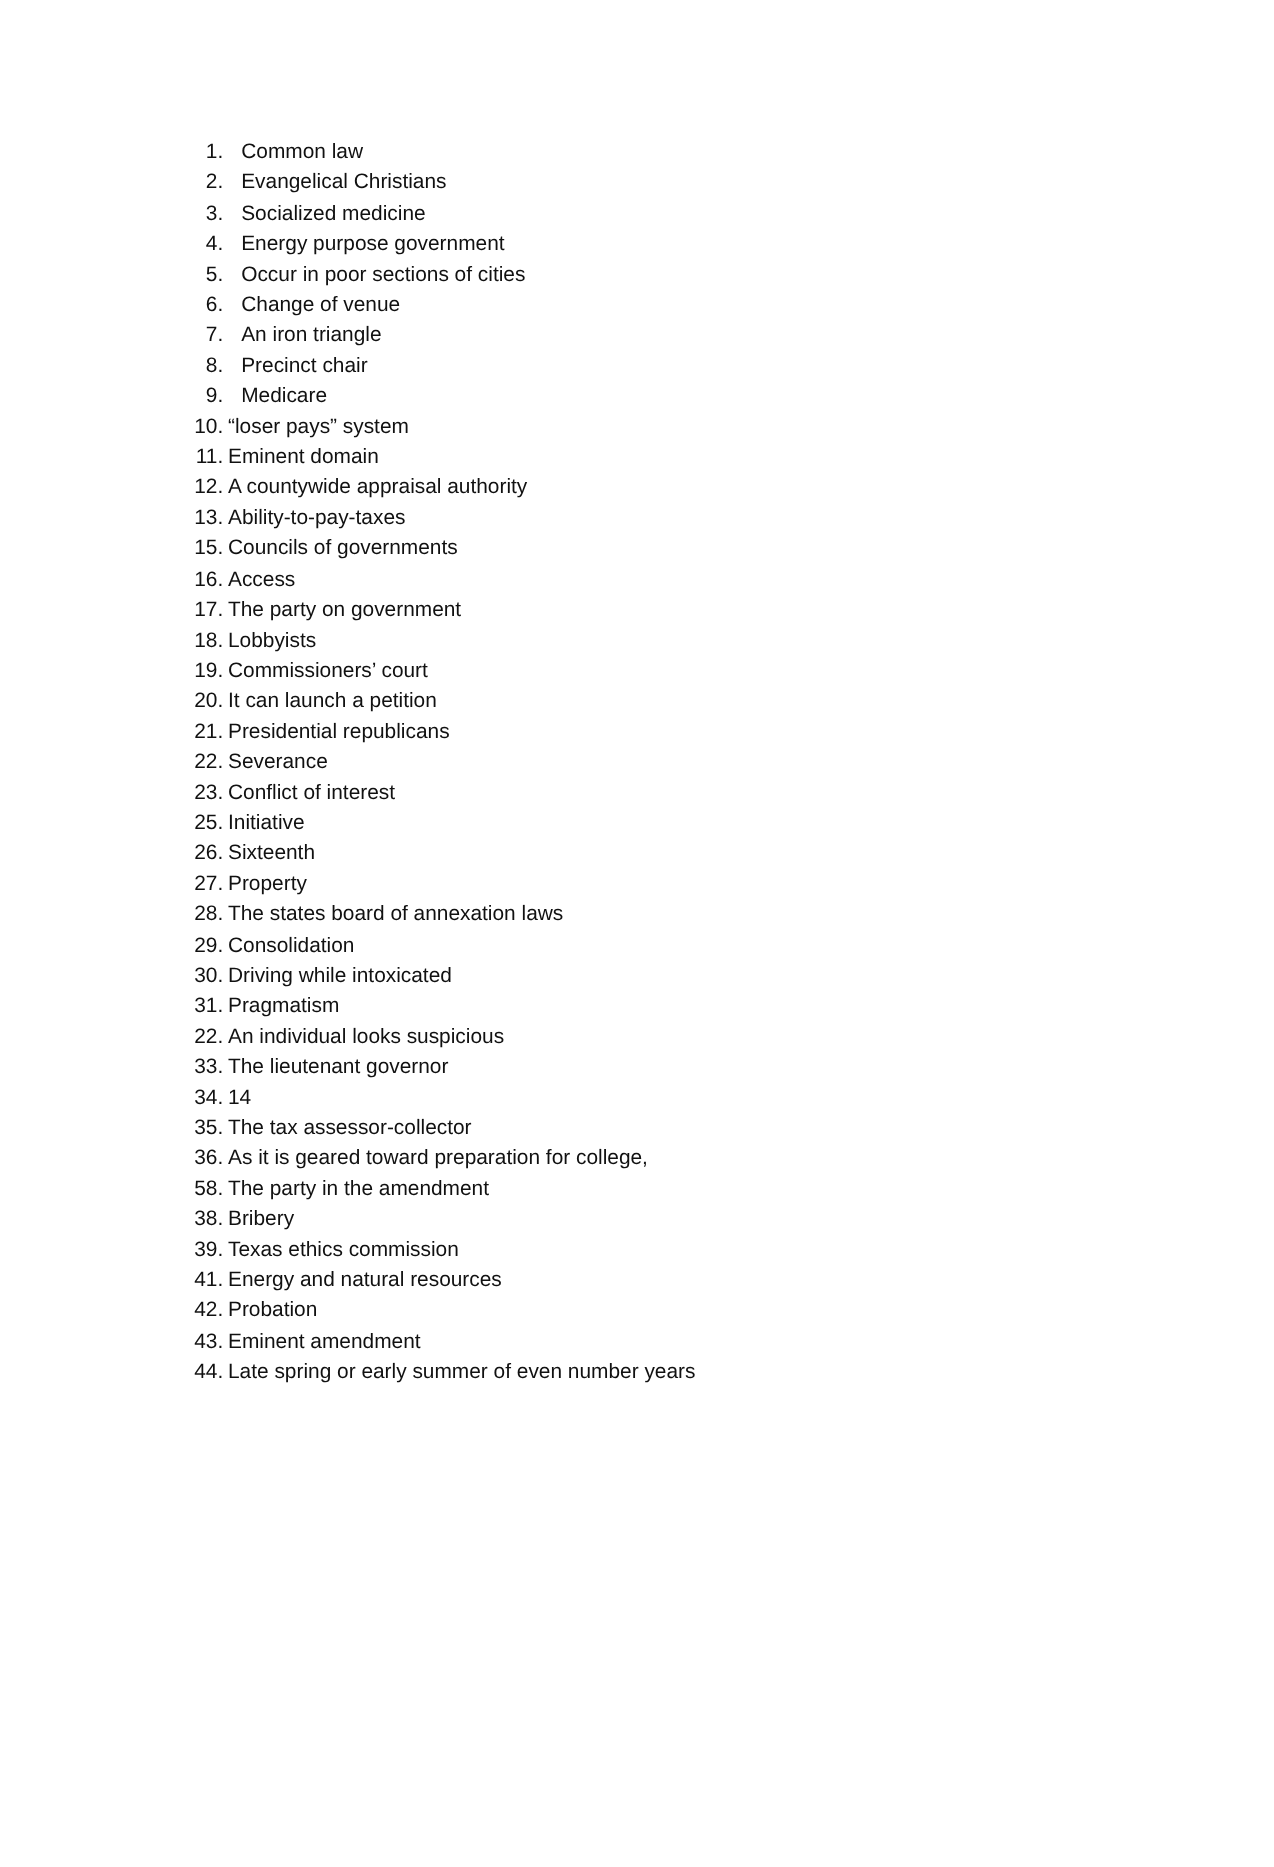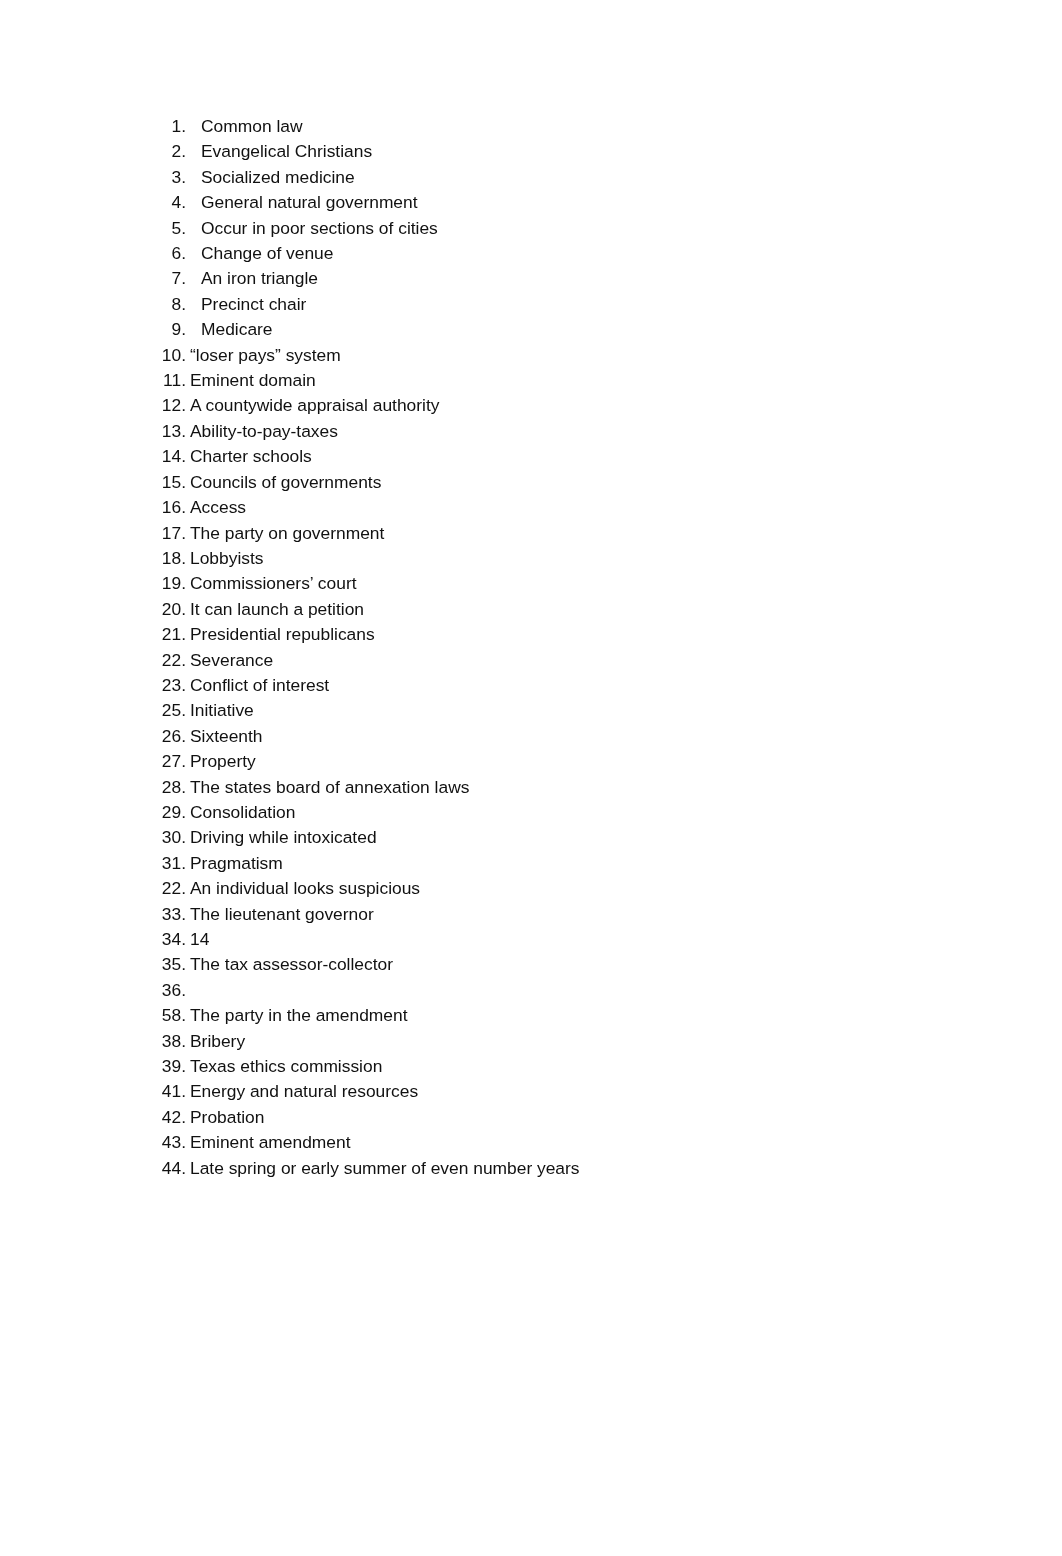--- a/index.html
+++ b/index.html
@@ -73,21 +73,21 @@
         <li class="answer-item single">
           <span class="item-number">2.</span>
           <span class="item-text">Evangelical Christians</span>
         </li>
         <li class="answer-item single">
           <span class="item-number">3.</span>
           <span class="item-text">Socialized medicine</span>
         </li>
         <li class="answer-item single">
           <span class="item-number">4.</span>
-          <span class="item-text">General natural government</span>
+          <span class="item-text">Energy purpose government</span>
         </li>
         <li class="answer-item single">
           <span class="item-number">5.</span>
           <span class="item-text">Occur in poor sections of cities</span>
         </li>
         <li class="answer-item single">
           <span class="item-number">6.</span>
           <span class="item-text">Change of venue</span>
         </li>
         <li class="answer-item single">
@@ -112,24 +112,20 @@
         </li>
         <li class="answer-item double">
           <span class="item-number">12.</span>
           <span class="item-text">A countywide appraisal authority</span>
         </li>
         <li class="answer-item double">
           <span class="item-number">13.</span>
           <span class="item-text">Ability-to-pay-taxes</span>
         </li>
         <li class="answer-item double">
-          <span class="item-number">14.</span>
-          <span class="item-text">Charter schools</span>
-        </li>
-        <li class="answer-item double">
           <span class="item-number">15.</span>
           <span class="item-text">Councils of governments</span>
         </li>
         <li class="answer-item double">
           <span class="item-number">16.</span>
           <span class="item-text">Access</span>
         </li>
         <li class="answer-item double">
           <span class="item-number">17.</span>
           <span class="item-text">The party on government</span>
@@ -197,20 +193,21 @@
         <li class="answer-item double">
           <span class="item-number">34.</span>
           <span class="item-text">14</span>
         </li>
         <li class="answer-item double">
           <span class="item-number">35.</span>
           <span class="item-text">The tax assessor-collector</span>
         </li>
         <li class="answer-item double">
           <span class="item-number">36.</span>
+          <span class="item-text">As it is geared toward preparation for college,</span>
         </li>
         <li class="answer-item double">
           <span class="item-number">58.</span>
           <span class="item-text">The party in the amendment</span>
         </li>
         <li class="answer-item double">
           <span class="item-number">38.</span>
           <span class="item-text">Bribery</span>
         </li>
         <li class="answer-item double">

